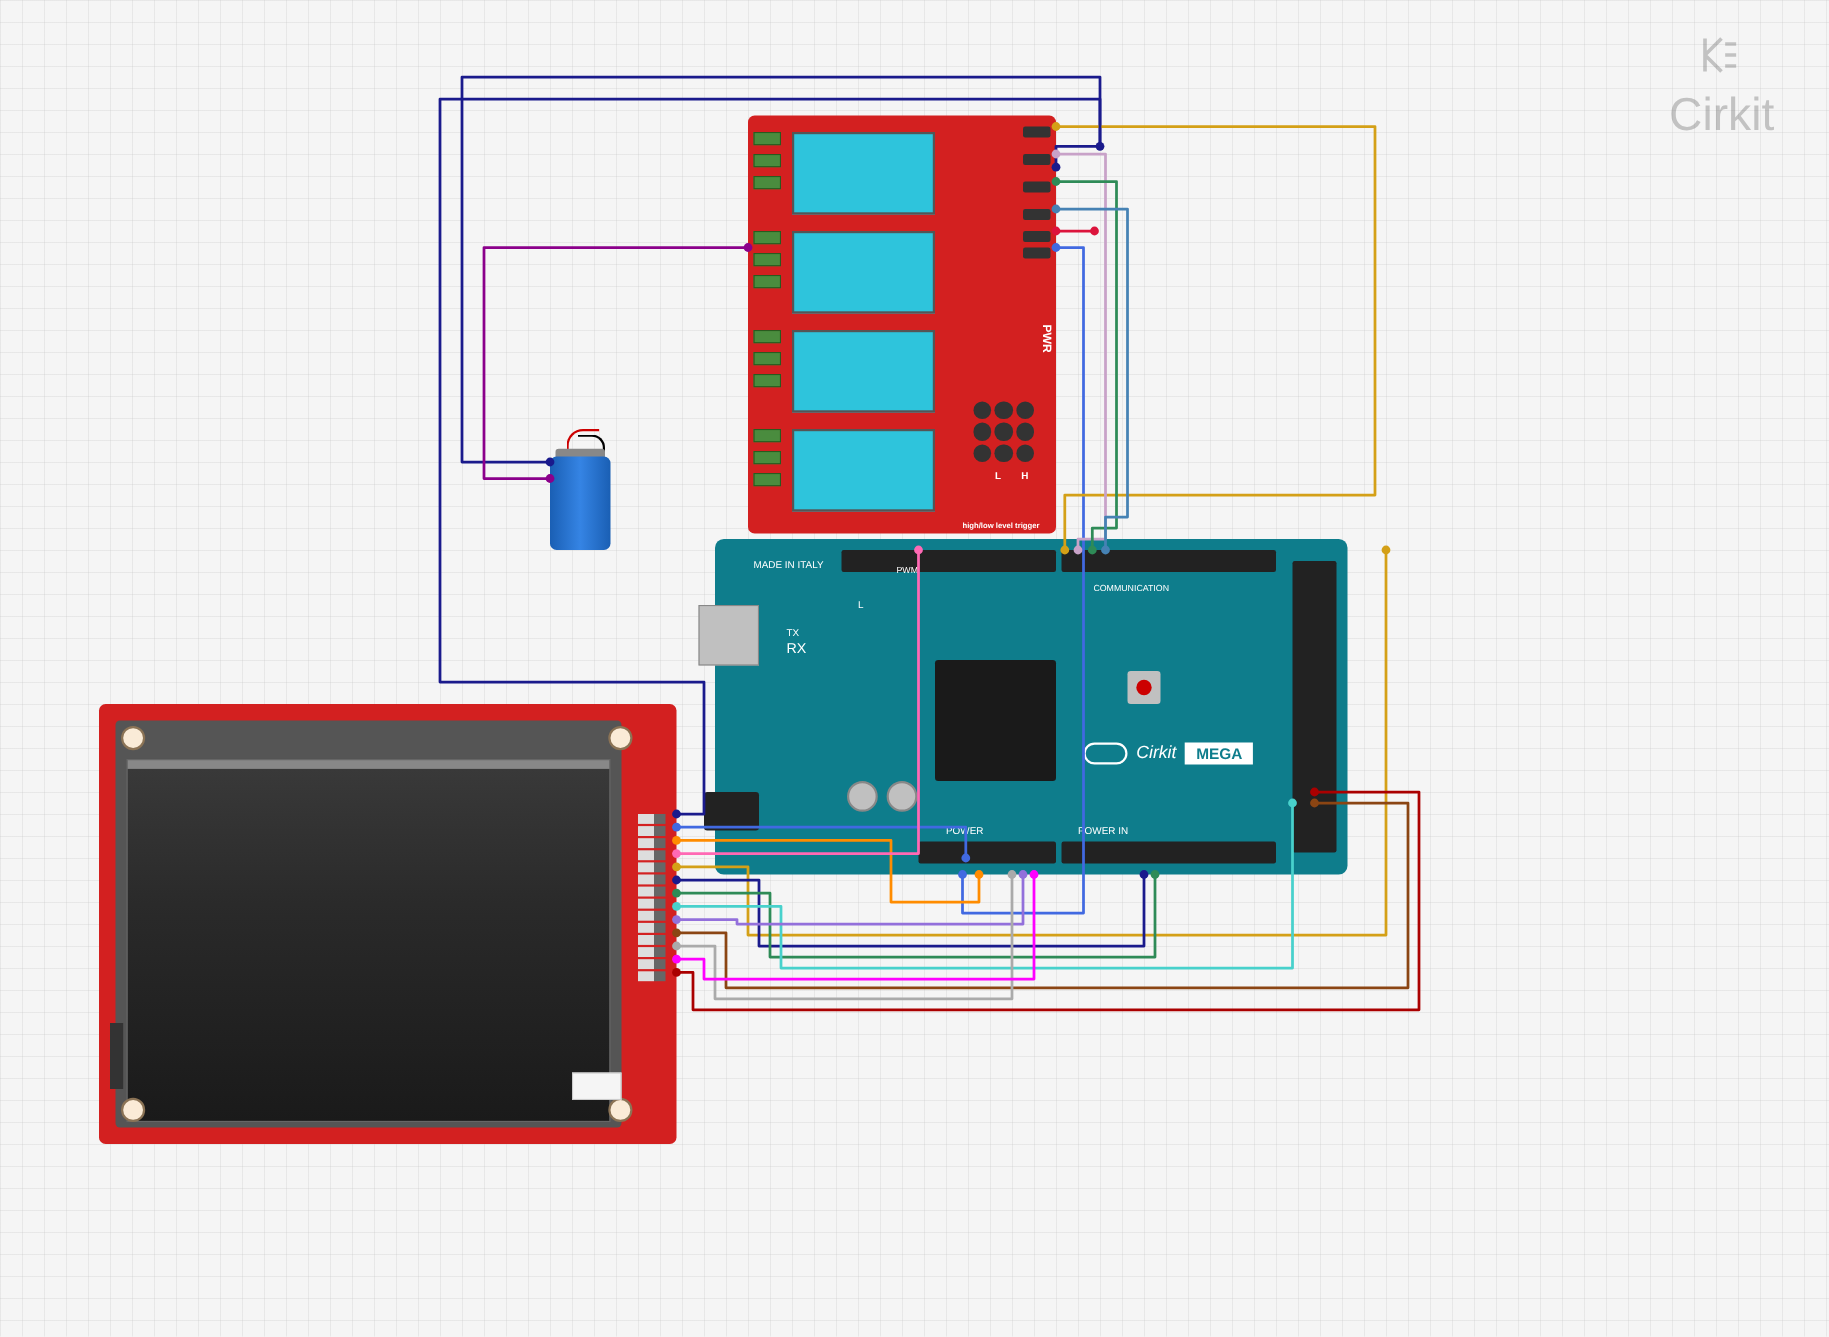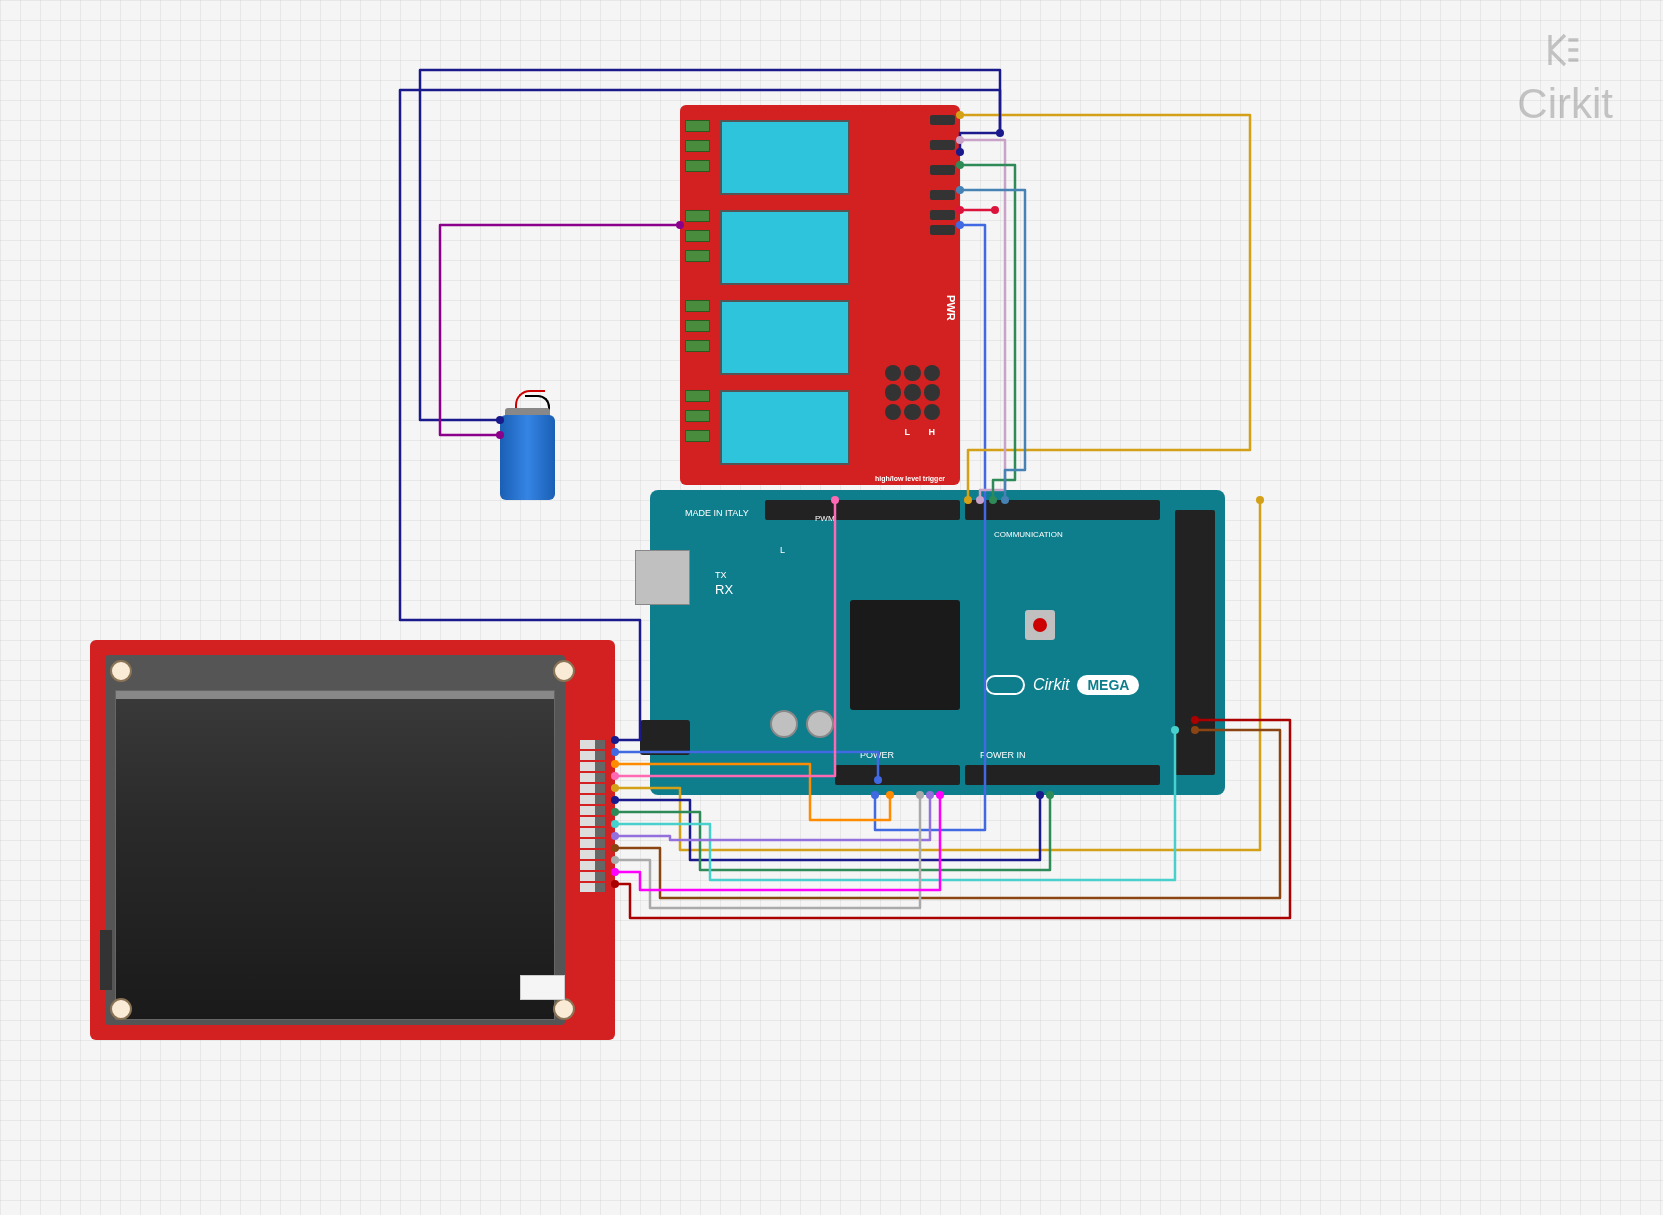--- a/index.html
+++ b/index.html
@@ -246,21 +246,21 @@
     }
     .arduino-text-label {
       position: absolute;
       color: #fff;
       font-size: 10px;
     }
     .mega-badge {
       background: #fff;
       color: #0e7d8c;
       padding: 2px 10px;
-      border-radius: 10px;
+      border-radius: 0;
       font-weight: bold;
       font-size: 14px;
     }
 
     
     .tft-display {
       position: absolute;
       top: 640px;
       left: 90px;
       width: 525px;

